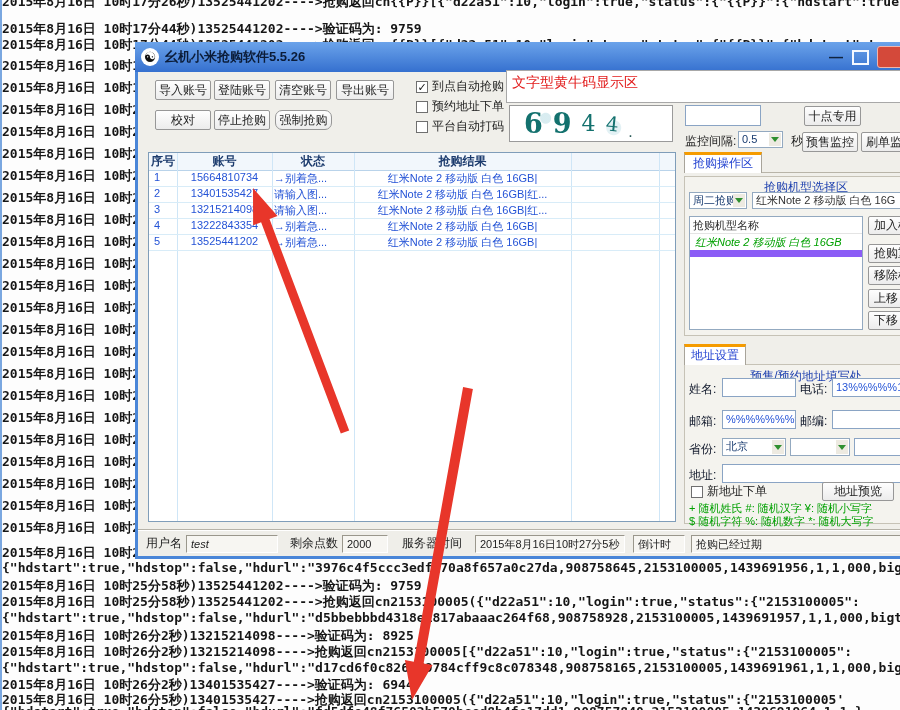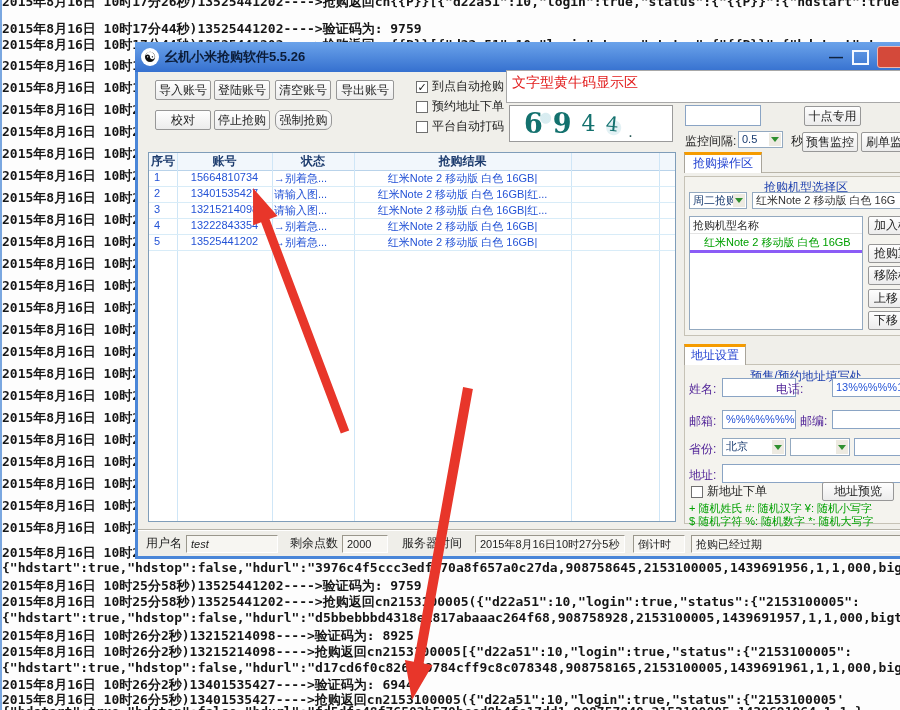--- a/index.html
+++ b/index.html
@@ -36,21 +36,21 @@
                        radial-gradient(circle at 64% 62%,rgba(80,170,190,.16) 0 7px,transparent 8px);}
   .cd{font-family:"DejaVu Serif",serif;color:#13716e;}
   .cd1{font-size:27px;font-weight:bold;}
   .cd2{font-size:27px;font-weight:bold;}
   .cd3{font-size:22px;}
   .cd4{font-size:20px;transform:rotate(6deg);}
   .cdot{font-size:16px;color:#2a5a58;align-self:flex-end;}
 
   .input{position:absolute;background:#fff;border:1px solid #8aa4c4;font-size:11px;color:#2453d6;
       line-height:17px;padding:0 3px;box-sizing:border-box;overflow:hidden;white-space:nowrap;}
-  .lbl{position:absolute;font-size:12px;color:#4c1d95;white-space:nowrap;}
+  .lbl{position:absolute;font-size:12px;color:#0f172a;white-space:nowrap;}
   .lbl-dark{position:absolute;font-size:12px;color:#222;white-space:nowrap;}
 
   .combo{position:absolute;background:#fff;border:1px solid #93a9c0;font-size:11px;color:#16396e;
       line-height:15px;padding:0 14px 0 3px;box-sizing:border-box;overflow:hidden;white-space:nowrap;}
   .combo .arr{position:absolute;right:1px;top:1px;bottom:1px;width:12px;background:#edeae1;
       display:flex;align-items:center;justify-content:center;}
   .combo .arr i{width:0;height:0;border-left:4px solid transparent;border-right:4px solid transparent;border-top:5px solid #2f8f2f;}
 
   
   #tbl{position:absolute;left:10px;top:110px;width:528px;height:370px;background:#fff;border:1px solid #7f9db9;box-sizing:border-box;overflow:hidden;}
@@ -69,21 +69,21 @@
 
   .tab{position:absolute;background:#fff;border:1px solid #a8a49a;border-top:3px solid #f59b00;border-bottom:none;
       color:#1f3fd0;font-weight:normal;font-size:12px;text-align:center;line-height:17px;z-index:1;box-sizing:border-box;}
   .tabline{position:absolute;height:1px;background:#b8b4a8;}
 
   .gbox{position:absolute;border:1px solid #c6c2b6;background:#f4f3ee;box-sizing:border-box;}
   .gtitle{position:absolute;width:100%;text-align:center;font-size:12px;color:#1c3fae;white-space:nowrap;}
 
   .list{position:absolute;background:#fff;border:1px solid #93a9c0;box-sizing:border-box;overflow:hidden;}
   .lhead{height:16px;line-height:16px;font-size:11px;color:#2b2b2b;padding-left:3px;border-bottom:1px solid #e4e4e4;}
-  .mrow{height:16px;line-height:16px;font-size:11px;color:#00a000;padding-left:14px;border-bottom:3px solid #8b5cf6;white-space:nowrap;overflow:hidden;}
+  .mrow{height:16px;line-height:16px;font-size:11px;color:#00a000;padding-left:5px;border-bottom:7px solid #8b5cf6;white-space:nowrap;overflow:hidden;font-style:italic;}
 
   .legend{position:absolute;font-size:11px;color:#00a000;white-space:nowrap;}
 
   #statusbar{position:absolute;left:0;right:0;bottom:0;height:26px;background:#efeee9;border-top:1px solid #ffffff;
       box-shadow:0 -1px 0 #b5b2a8;display:flex;align-items:center;padding:0 8px;box-sizing:border-box;font-size:12px;color:#222;}
   .sunken{background:#f7f6f2;border:1px solid;border-color:#9a978c #ffffff #ffffff #9a978c;height:18px;line-height:16px;
       padding:0 4px;box-sizing:border-box;overflow:hidden;white-space:nowrap;font-size:11px;color:#222;}
   .sb-lbl{white-space:nowrap;}
 
   #arrows{position:absolute;left:0;top:0;z-index:9;pointer-events:none;}
@@ -271,21 +271,21 @@
       <div class="btn" style="left: 730px; top: 247px; width: 60px; height: 19px; line-height: 17px; text-align: left; padding-left: 5px;">上移</div>
       <div class="btn" style="left: 730px; top: 269px; width: 60px; height: 19px; line-height: 17px; text-align: left; padding-left: 5px;">下移</div>
       <div id="side-btns"></div>
 
     <div class="tab" style="left:546px;top:302px;width:62px;height:21px;">地址设置</div>
     <div class="gbox" style="left:546px;top:322px;width:244px;height:160px;">
       <span class="gtitle" style="top:3px;">预售/预约地址填写处</span>
     </div>
     <span class="lbl" style="left:551px;top:339px;">姓名:</span>
     <div class="input" style="left:584px;top:336px;width:74px;height:19px;"></div>
-    <span class="lbl" style="left:638px;top:339px;">电话:</span>
+    <span class="lbl" style="left:662px;top:339px;">电话:</span>
     <div class="input" style="left:694px;top:336px;width:94px;height:19px;">13%%%%%1234</div>
     <span class="lbl" style="left:551px;top:371px;">邮箱:</span>
     <div class="input" style="left:584px;top:368px;width:74px;height:19px;">%%%%%%%%@163.</div>
     <span class="lbl" style="left:662px;top:371px;">邮编:</span>
     <div class="input" style="left:694px;top:368px;width:94px;height:19px;"></div>
     <span class="lbl" style="left:551px;top:399px;">省份:</span>
     <div class="combo" style="left:584px;top:396px;width:64px;height:18px;">
       <span>北京</span>
       <span class="arr">
           <i></i>

